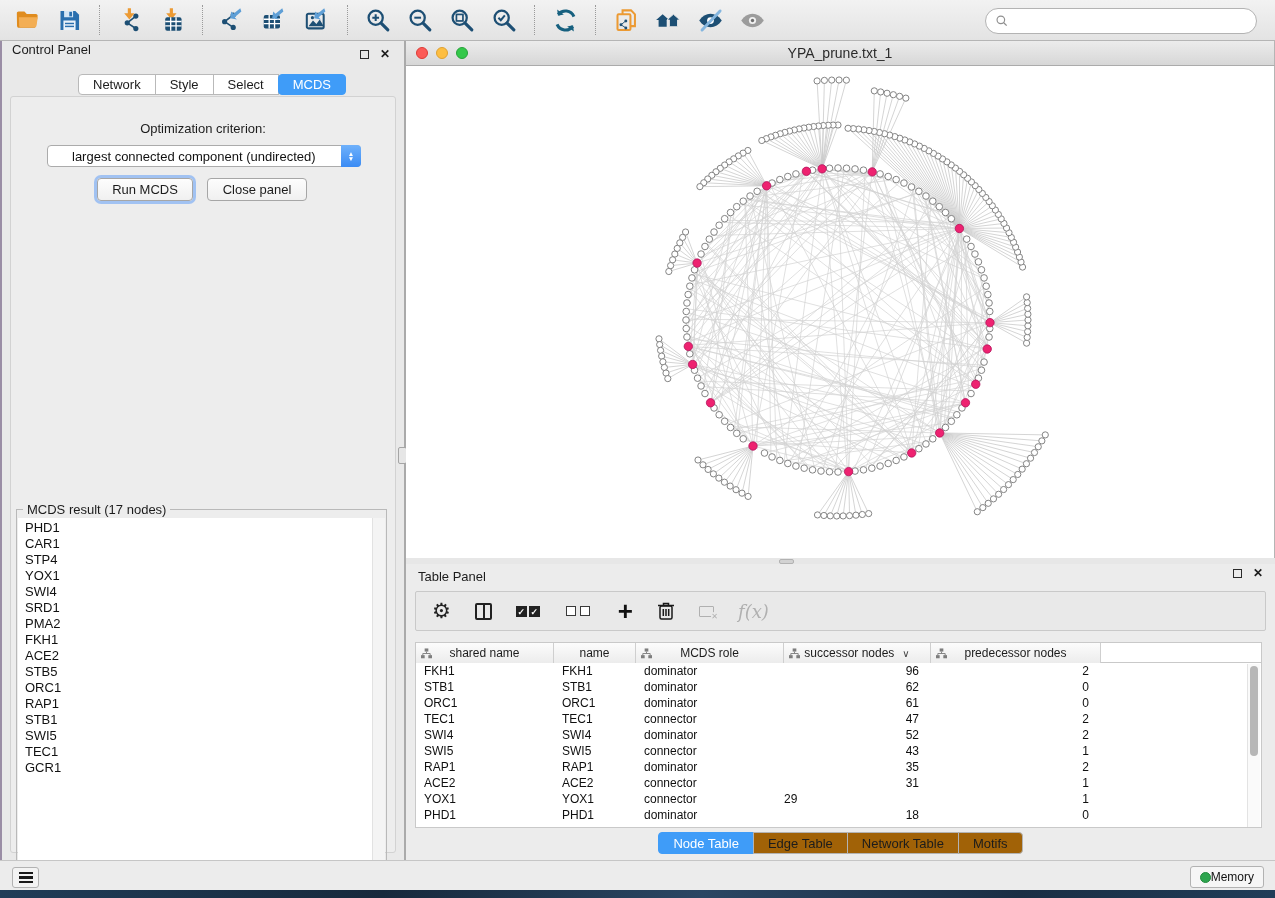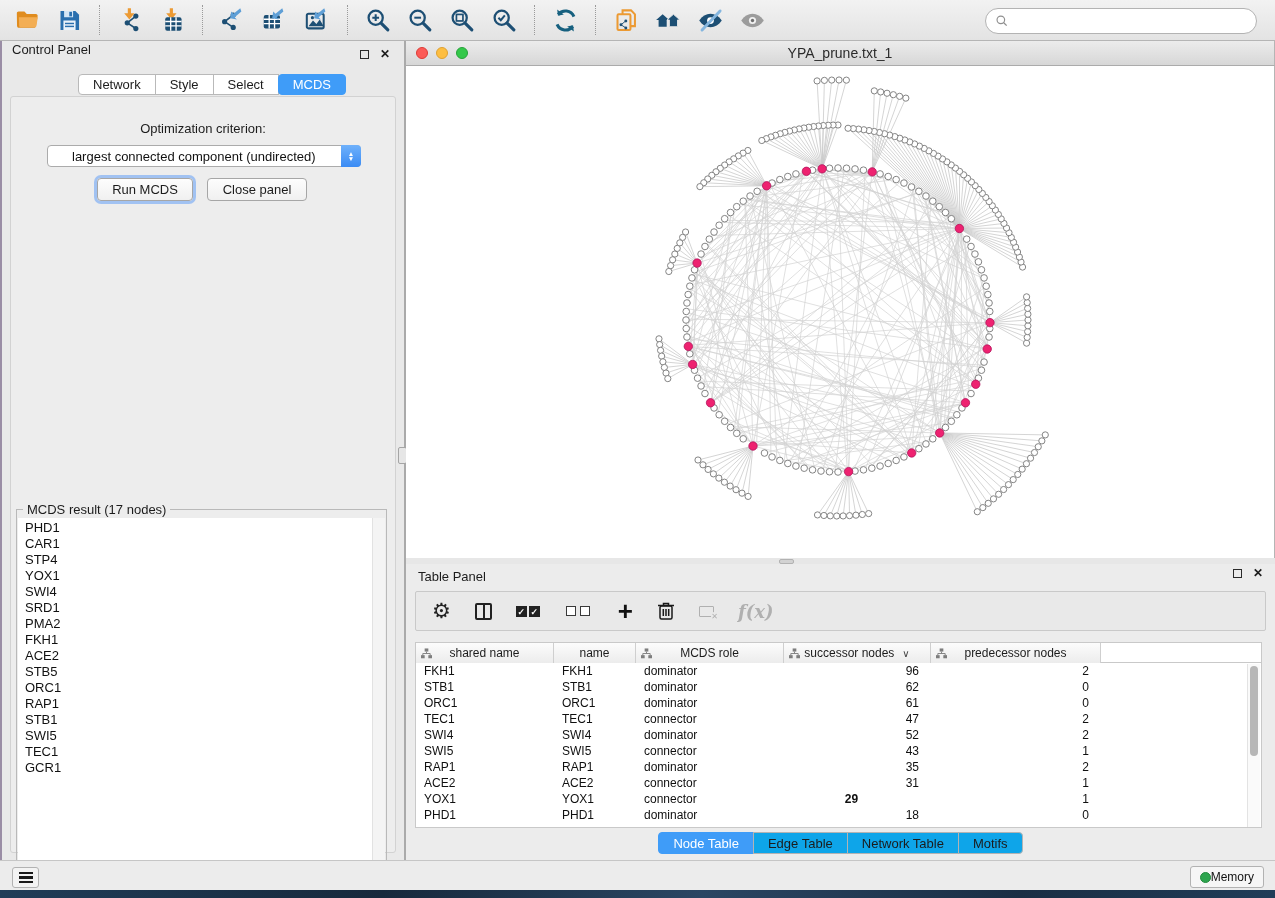--- a/index.html
+++ b/index.html
@@ -93,42 +93,42 @@
     background:#e9e9e9; border:1px solid #c9c9c9; border-radius:2px;
     display:flex; align-items:center; padding-left:16px; gap:24px; }
   .tpi { display:flex; align-items:center; justify-content:center; height:26px; }
   .gear-glyph { font-size:21px; color:#222; line-height:22px; }
   .cols-icon { width:17px; height:17px; border:2px solid #222; border-radius:2px; position:relative; }
   .cols-icon:before { content:""; position:absolute; left:50%; top:0; width:2px; height:100%; background:#222; }
   .chk { width:11px; height:11px; border:1.5px solid #222; background:#222; color:#fff;
     font-size:9px; line-height:10px; text-align:center; display:inline-block; margin-right:2px; font-weight:700; }
   .unchk { width:10px; height:10px; border:1.5px solid #3a3a3a; background:#fff; display:inline-block; margin-right:4px; }
   .plus-glyph { font-size:26px; font-weight:700; color:#111; line-height:22px; }
-  .fx-glyph { font-family:"DejaVu Serif",serif; font-style:italic; font-size:18px; color:#b0b0b0;font-weight:bold; }
+  .fx-glyph { font-family:"DejaVu Serif",serif; font-style:italic; font-size:18px; color:#b0b0b0; }
   .mini-grid { width:15px; height:11px; border:1.5px solid #b0b0b0; border-radius:1px; position:relative; }
   .mini-grid:after { content:"✕"; position:absolute; right:-5px; bottom:-5px; font-size:8px; color:#b0b0b0;
     background:#e9e9e9; border-radius:50%; }
 
   #tp-table { position:absolute; left:9px; top:78px; width:847px; height:186px;
     background:#fff; border:1px solid #c9c9c9; overflow:hidden; }
   #tp-cols { display:flex; height:20px; border-bottom:1px solid #c9c9c9; }
   .col-h { position:relative; height:20px; background:linear-gradient(#fcfcfc,#ececec);
     border-right:1px solid #cfcfcf; display:flex; align-items:center; justify-content:center;
     font-size:12px; color:#1c1c1c; }
   .col-h svg { position:absolute; left:5px; width:11px; height:11px; }
   .sort-chevron { font-size:10px; color:#444; margin-left:8px; }
   .t-row { display:flex; height:16px; align-items:center; }
   .t-cell { font-size:12px; color:#101010; white-space:nowrap; overflow:hidden; }
   #tp-vscroll { position:absolute; right:1px; top:21px; width:13px; height:163px;
     background:#fafafa; border-left:1px solid #e3e3e3; }
   #tp-vthumb { position:absolute; left:2px; top:2px; width:8px; height:90px;
     background:#b7b7b7; border-radius:5px; }
 
   #tp-tabs { position:absolute; left:0; top:268px; width:869px; display:flex; justify-content:center; }
-  .tp-tab { height:22px; padding:3px 14px; font-size:13px; color:#1c1c1c; background:#0ea5e9;
+  .tp-tab { height:22px; padding:3px 14px; font-size:13px; color:#1c1c1c; background:#a16207;
     border:1px solid #b3b3b3; margin-left:-1px; display:flex; align-items:center; }
   .tp-tab:first-child { border-radius:4px 0 0 4px; margin-left:0; }
   .tp-tab:last-child { border-radius:0 4px 4px 0; }
   .tp-tab.active { background:#3f9cf8; border-color:#3f9cf8; color:#fff; }
 
   
   #status-bar { left:0; top:860px; width:1275px; height:30px; background:#ececec;
     border-top:1px solid #c6c6c6; }
   #list-btn { position:absolute; left:12px; top:6px; width:27px; height:21px;
     background:#f3f3f3; border:1px solid #b2b2b2; border-radius:3px;
@@ -1158,21 +1158,21 @@
           <div class="t-cell" style="width: 138px; text-align: left; padding: 0px 0px 0px 8px;">ACE2</div>
           <div class="t-cell" style="width: 82px; text-align: left; padding: 0px 0px 0px 8px;">ACE2</div>
           <div class="t-cell" style="width: 148px; text-align: left; padding: 0px 0px 0px 8px;">connector</div>
           <div class="t-cell" style="width: 147px; text-align: right; padding: 0px 12px 0px 0px;">31</div>
           <div class="t-cell" style="width: 170px; text-align: right; padding: 0px 12px 0px 0px;">1</div>
         </div>
         <div class="t-row">
           <div class="t-cell" style="width: 138px; text-align: left; padding: 0px 0px 0px 8px;">YOX1</div>
           <div class="t-cell" style="width: 82px; text-align: left; padding: 0px 0px 0px 8px;">YOX1</div>
           <div class="t-cell" style="width: 148px; text-align: left; padding: 0px 0px 0px 8px;">connector</div>
-          <div class="t-cell" style="width: 147px; text-align: center; padding: 0px 12px 0px 0px; font-weight: bold;">29</div>
+          <div class="t-cell" style="width: 147px; text-align: left; padding: 0px 12px 0px 0px;">29</div>
           <div class="t-cell" style="width: 170px; text-align: right; padding: 0px 12px 0px 0px;">1</div>
         </div>
         <div class="t-row">
           <div class="t-cell" style="width: 138px; text-align: left; padding: 0px 0px 0px 8px;">PHD1</div>
           <div class="t-cell" style="width: 82px; text-align: left; padding: 0px 0px 0px 8px;">PHD1</div>
           <div class="t-cell" style="width: 148px; text-align: left; padding: 0px 0px 0px 8px;">dominator</div>
           <div class="t-cell" style="width: 147px; text-align: right; padding: 0px 12px 0px 0px;">18</div>
           <div class="t-cell" style="width: 170px; text-align: right; padding: 0px 12px 0px 0px;">0</div>
         </div>
       </div>

